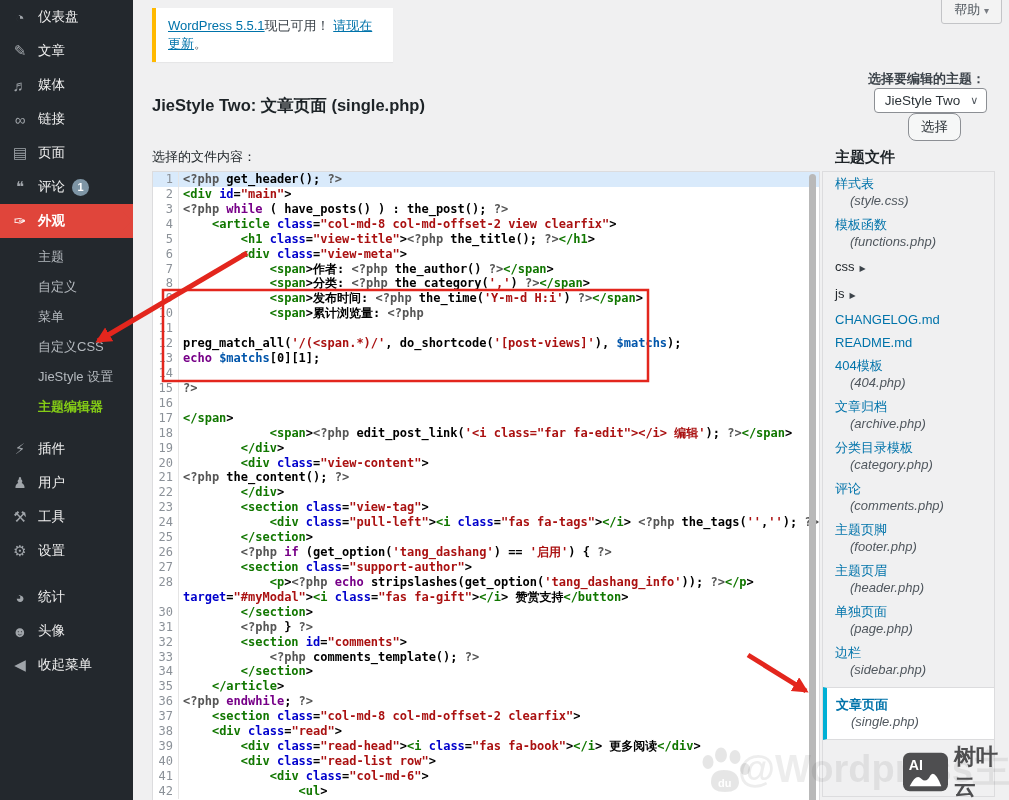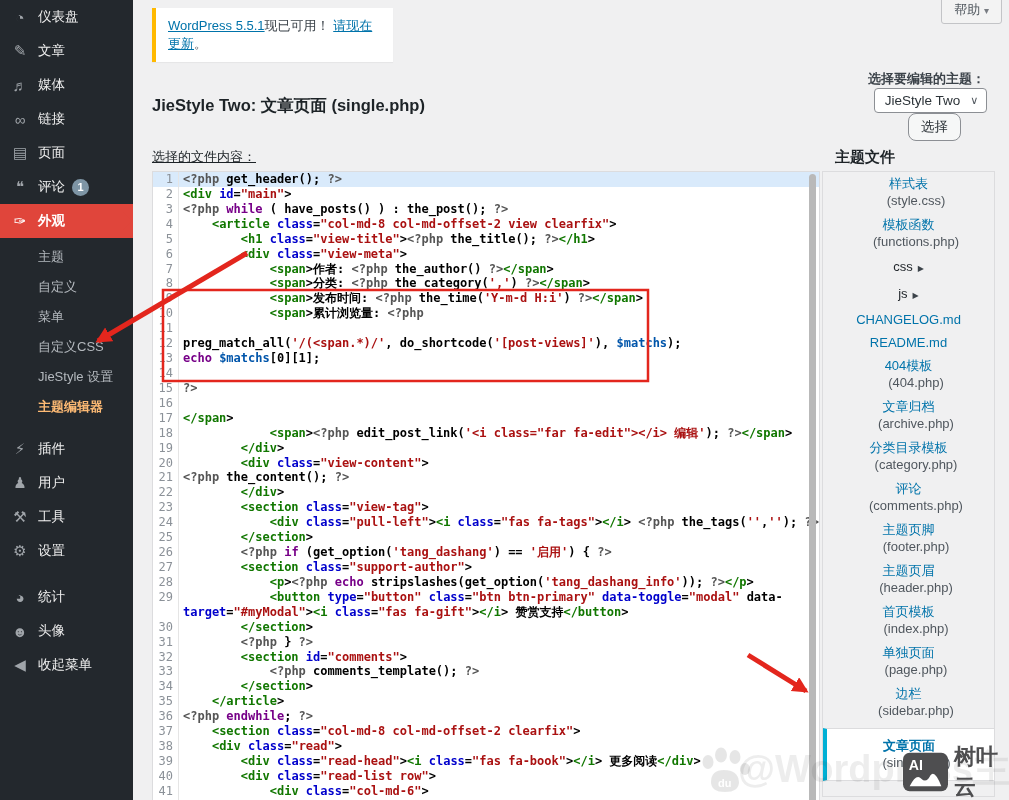--- a/index.html
+++ b/index.html
@@ -10,21 +10,21 @@
   .sidebar { position:absolute; left:0; top:0; width:133px; height:800px; background:#23282d; z-index:5; }
   .menu-top { display:flex; align-items:center; padding:8px 8px 8px 10px; color:#eeeeee; font-size:13.5px; position:relative; cursor:pointer; min-height:34px; }
   .menu-top .icon { width:20px; margin-right:8px; font-size:15px; color:#a0a5aa; text-align:center; flex:0 0 20px; }
   .menu-top.active { background:#e0453b; color:#fff; font-weight:600; }
   .menu-top.active .icon { color:#fff; }
   .menu-top.active::after { content:""; position:absolute; right:-8px; top:50%; margin-top:-9px; border:9px solid transparent; border-left-color:#e0453b; }
   .menu-gap { margin-top:12px; }
   .badge { display:inline-block; margin-left:7px; min-width:17px; height:17px; line-height:17px; border-radius:9px; background:#7e95a5; color:#fff; font-size:11px; text-align:center; font-weight:600; padding:0 2px; }
   .submenu { padding:4px 0 10px 0; }
   .submenu .sub-item { display:block; padding:6px 8px 6px 38px; color:#b4b9be; font-size:13px; cursor:pointer; }
-  .submenu .sub-item.active { color:#fdba74; font-weight:700; }
+  .submenu .sub-item.active { color:#84cc16; font-weight:700; }
 
   
   .help-tab { position:absolute; right:7px; top:-8px; z-index:6; background:#f3f3f3; border:1px solid #c3c4c7; border-radius:0 0 3px 3px; padding:8px 12px 4px; font-size:13px; color:#50575e; cursor:pointer; }
   .help-tab .chev { font-size:10px; color:#787c82; }
 
   
   .content { position:absolute; left:133px; top:0; width:876px; height:800px; padding:8px 16px 0 19px; }
   .notice { width:241px; background:#fff; border-left:4px solid #ffb900; box-shadow:0 1px 1px rgba(0,0,0,.04); padding:9px 12px; font-size:13px; color:#3c434a; }
   .notice a { color:#0073aa; text-decoration:underline; cursor:pointer; }
   h1.page-title { font-size:23px; font-weight:500; color:#23282d; margin-top:15px; line-height:29px; }
@@ -32,42 +32,42 @@
   h2.file-title { font-size:16.5px; font-weight:700; color:#1d2327; }
   .theme-chooser { display:flex; align-items:center; font-size:13px; color:#3c434a;flex-direction:column; }
   .theme-chooser .lbl { font-weight:700; margin-right:8px; }
   .select-box { background:#fff; border:1px solid #8c8f94; border-radius:4px; padding:4px 8px 4px 10px; font-size:13.5px; color:#2c3338; display:flex; align-items:center; cursor:pointer; }
   .select-box .chev { margin-left:10px; font-size:11px; color:#50575e; }
   .btn-select { margin-left:8px; background:#f6f7f7; border:1px solid #8c8f94; border-radius:8px; padding:4px 12px; font-size:13.5px; color:#2c3338; cursor:pointer; font-family:inherit; }
 
   .editor-layout { display:flex; margin-top:6px; }
   .left-col { width:668px; flex:0 0 668px; }
   .right-col { width:173px; flex:0 0 173px; margin-left:2px; }
-  .content-label { font-size:13px; color:#1d2327; height:24px; line-height:20px;text-decoration:underline; }
+  .content-label { font-size:13px; color:#1d2327; height:24px; line-height:20px; }
   .files-heading { font-size:15px; font-weight:700; color:#1d2327; height:24px; line-height:20px; padding-left:13px; }
 
   
   .code-editor { position:relative; background:#fff; border:1px solid #dcdcde; height:648px; overflow:hidden; font-family:"DejaVu Sans Mono","Liberation Mono",monospace; font-size:12px; font-weight:600; }
   .crow { display:flex; height:14.93px; line-height:14.95px; white-space:pre; }
   .crow.hl { background:#d9eafb; }
   .ln { flex:0 0 26px; text-align:right; padding-right:5px; color:#8b9198; border-right:1px solid #e5e5e5; font-weight:400; }
   .ccode { padding-left:4px; color:#000; }
   .tok-str { color:#a11; }
   .tok-meta { color:#555; }
   .tok-tag { color:#170;text-align:right; }
   .tok-attr { color:#00c; }
   .tok-kw { color:#708; }
   .tok-var { color:#05a; }
   .scrollbar { position:absolute; right:3px; top:2px; bottom:2px; width:7px; border-radius:4px; background:#b9b9b9; }
 
   
-  .files-panel { border:1px solid #dcdcde; height:626px; overflow:hidden; font-size:13px;text-align:center; }
+  .files-panel { border:1px solid #dcdcde; height:626px; overflow:hidden; font-size:13px; }
   .f-file { padding:3px 12px 4px; cursor:pointer; }
   .f-file .f-label { color:#0073aa; line-height:17px; }
-  .f-file .f-name { color:#50575e; line-height:17px; padding-left:15px; }
+  .f-file .f-name { color:#50575e; font-style:italic; line-height:17px; padding-left:15px; }
   .f-file.active { background:#fff; border-top:1px solid #dcdcde; border-bottom:1px solid #dcdcde; border-left:4px solid #00b0d5; padding:8px 12px 9px 9px; margin:5px 0 8px 0; }
   .f-file.active .f-label { font-weight:700; }
   .f-folder { padding:4px 12px; color:#23282d; cursor:pointer; line-height:17px; }
   .f-folder .tri { font-size:8px; color:#3c434a; margin-left:5px; }
   .f-plain { padding:3px 12px; color:#0073aa; cursor:pointer; line-height:17px; }
 
   
   .anno { position:absolute; left:0; top:0; width:1009px; height:800px; z-index:50; pointer-events:none; }
 
   
@@ -200,21 +200,20 @@
             <div class="crow"><span class="ln">19</span><span class="ccode">        <span class="tok-tag">&lt;/div</span>&gt;</span></div>
             <div class="crow"><span class="ln">20</span><span class="ccode">        <span class="tok-tag">&lt;div</span> <span class="tok-attr">class</span>=<span class="tok-str">"view-content"</span>&gt;</span></div>
             <div class="crow"><span class="ln">21</span><span class="ccode"><span class="tok-meta">&lt;?php</span> the_content(); <span class="tok-meta">?&gt;</span></span></div>
             <div class="crow"><span class="ln">22</span><span class="ccode">        <span class="tok-tag">&lt;/div</span>&gt;</span></div>
             <div class="crow"><span class="ln">23</span><span class="ccode">        <span class="tok-tag">&lt;section</span> <span class="tok-attr">class</span>=<span class="tok-str">"view-tag"</span>&gt;</span></div>
             <div class="crow"><span class="ln">24</span><span class="ccode">            <span class="tok-tag">&lt;div</span> <span class="tok-attr">class</span>=<span class="tok-str">"pull-left"</span>&gt;<span class="tok-tag">&lt;i</span> <span class="tok-attr">class</span>=<span class="tok-str">"fas fa-tags"</span>&gt;<span class="tok-tag">&lt;/i</span>&gt; <span class="tok-meta">&lt;?php</span> the_tags(<span class="tok-str">''</span>,<span class="tok-str">''</span>); <span class="tok-meta">?&gt;</span><span class="tok-tag">&lt;/div</span>&gt;</span></div>
             <div class="crow"><span class="ln">25</span><span class="ccode">        <span class="tok-tag">&lt;/section</span>&gt;</span></div>
             <div class="crow"><span class="ln">26</span><span class="ccode">        <span class="tok-meta">&lt;?php</span> <span class="tok-kw">if</span> (get_option(<span class="tok-str">'tang_dashang'</span>) == <span class="tok-str">'启用'</span>) { <span class="tok-meta">?&gt;</span></span></div>
             <div class="crow"><span class="ln">27</span><span class="ccode">        <span class="tok-tag">&lt;section</span> <span class="tok-attr">class</span>=<span class="tok-str">"support-author"</span>&gt;</span></div>
             <div class="crow"><span class="ln">28</span><span class="ccode">            <span class="tok-tag">&lt;p</span>&gt;<span class="tok-meta">&lt;?php</span> <span class="tok-kw">echo</span> stripslashes(get_option(<span class="tok-str">'tang_dashang_info'</span>)); <span class="tok-meta">?&gt;</span><span class="tok-tag">&lt;/p</span>&gt;</span></div>
-            <div class="crow"><span class="ln">29</span><span class="ccode">            <span class="tok-tag">&lt;button</span> <span class="tok-attr">type</span>=<span class="tok-str">"button"</span> <span class="tok-attr">class</span>=<span class="tok-str">"btn btn-primary"</span> <span class="tok-attr">data-toggle</span>=<span class="tok-str">"modal"</span> data-</span></div>
             <div class="crow"><span class="ln"></span><span class="ccode"><span class="tok-attr">target</span>=<span class="tok-str">"#myModal"</span>&gt;<span class="tok-tag">&lt;i</span> <span class="tok-attr">class</span>=<span class="tok-str">"fas fa-gift"</span>&gt;<span class="tok-tag">&lt;/i</span>&gt; 赞赏支持<span class="tok-tag">&lt;/button</span>&gt;</span></div>
             <div class="crow"><span class="ln">30</span><span class="ccode">        <span class="tok-tag">&lt;/section</span>&gt;</span></div>
             <div class="crow"><span class="ln">31</span><span class="ccode">        <span class="tok-meta">&lt;?php</span> } <span class="tok-meta">?&gt;</span></span></div>
             <div class="crow"><span class="ln">32</span><span class="ccode">        <span class="tok-tag">&lt;section</span> <span class="tok-attr">id</span>=<span class="tok-str">"comments"</span>&gt;</span></div>
             <div class="crow"><span class="ln">33</span><span class="ccode">            <span class="tok-meta">&lt;?php</span> comments_template(); <span class="tok-meta">?&gt;</span></span></div>
             <div class="crow"><span class="ln">34</span><span class="ccode">        <span class="tok-tag">&lt;/section</span>&gt;</span></div>
             <div class="crow"><span class="ln">35</span><span class="ccode">    <span class="tok-tag">&lt;/article</span>&gt;</span></div>
             <div class="crow"><span class="ln">36</span><span class="ccode"><span class="tok-meta">&lt;?php</span> <span class="tok-kw">endwhile</span>; <span class="tok-meta">?&gt;</span></span></div>
             <div class="crow"><span class="ln">37</span><span class="ccode">    <span class="tok-tag">&lt;section</span> <span class="tok-attr">class</span>=<span class="tok-str">"col-md-8 col-md-offset-2 clearfix"</span>&gt;</span></div>
             <div class="crow"><span class="ln">38</span><span class="ccode">    <span class="tok-tag">&lt;div</span> <span class="tok-attr">class</span>=<span class="tok-str">"read"</span>&gt;</span></div>
@@ -257,24 +256,20 @@
             <div class="f-label">评论</div>
             <div class="f-name">(comments.php)</div>
           </div>
           <div class="f-file">
             <div class="f-label">主题页脚</div>
             <div class="f-name">(footer.php)</div>
           </div>
           <div class="f-file">
             <div class="f-label">主题页眉</div>
             <div class="f-name">(header.php)</div>
-          </div>
-          <div class="f-file">
-            <div class="f-label">首页模板</div>
-            <div class="f-name">(index.php)</div>
           </div>
           <div class="f-file">
             <div class="f-label">单独页面</div>
             <div class="f-name">(page.php)</div>
           </div>
           <div class="f-file">
             <div class="f-label">边栏</div>
             <div class="f-name">(sidebar.php)</div>
           </div>
           <div class="f-file active">

